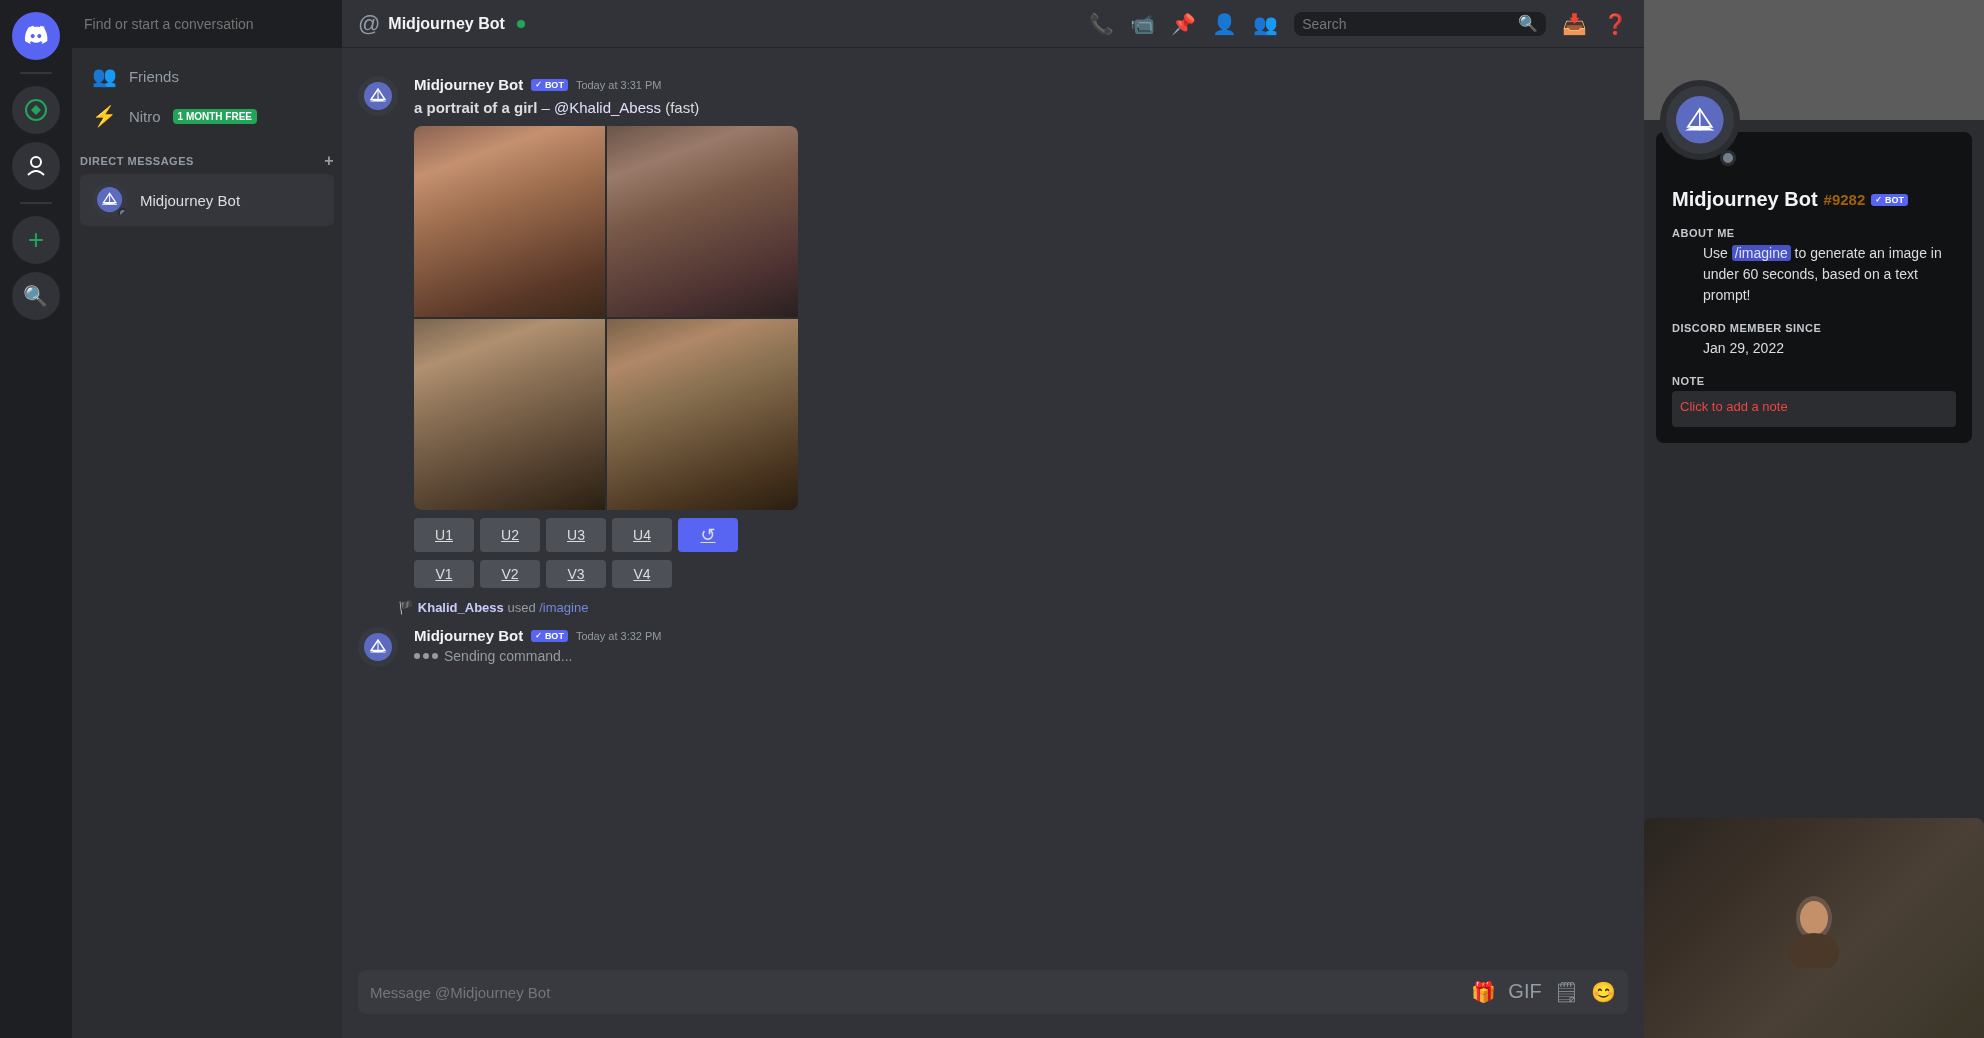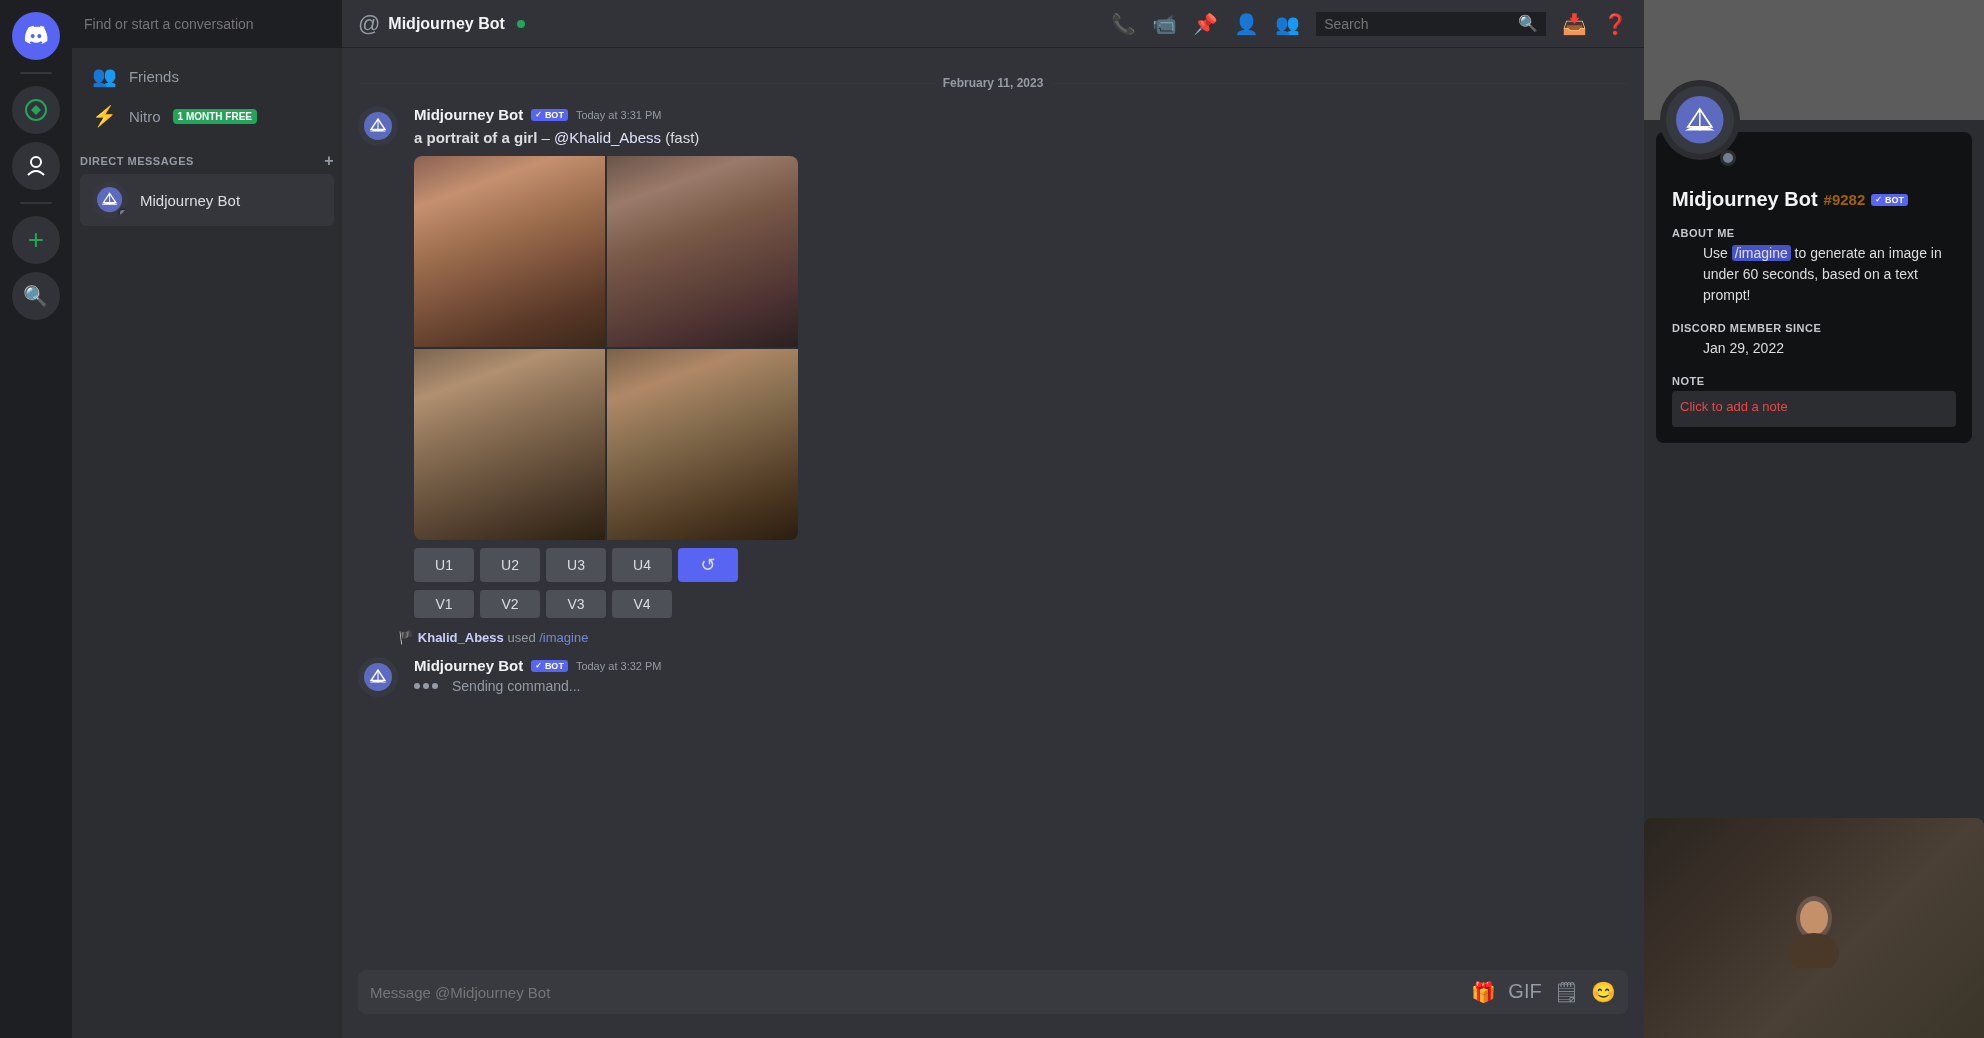--- a/index.html
+++ b/index.html
@@ -182,26 +182,26 @@
       align-items: center;
       gap: 16px;
     }
     .top-bar-icon {
       color: #949ba4;
       font-size: 20px;
       cursor: pointer;
     }
     .search-box {
       background: #1e1f22;
-      border-radius: 0;
+      border-radius: 8px;
       padding: 2px 8px;
       display: flex;
       align-items: center;
       gap: 6px;
-      width: 230px;
+      width: 252px;
       height: 24px;
     }
     .search-box input {
       background: transparent;
       border: none;
       outline: none;
       color: #949ba4;
       font-size: 14px;
       width: 100%;
     }
@@ -324,40 +324,41 @@
     .action-btn {
       background: #4e5058;
       border: none;
       border-radius: 4px;
       color: #dcddde;
       font-size: 14px;
       font-weight: 500;
       padding: 6px 16px;
       cursor: pointer;
       min-width: 60px;
+      text-decoration: underline;
     }
     .action-btn.icon-btn {
       background: #5865f2;
       padding: 6px 10px;
     }
 
     
     .system-msg {
       padding: 4px 16px 4px 56px;
       color: #949ba4;
       font-size: 13px;
     }
     .system-msg .username { color: #c9cdfb; font-weight: 600; }
     .system-msg .cmd { color: #7289da; }
 
     
     .sending-indicator {
       display: flex;
       align-items: center;
-      gap: 14px;
+      gap: 6px;
       color: #949ba4;
       font-size: 14px;
     }
     .dot-anim {
       display: flex;
       gap: 3px;
     }
     .dot-anim span {
       width: 6px;
       height: 6px;
@@ -575,23 +576,20 @@
       <div class="search-box">
         <input type="text" placeholder="Search" style="">
         <span style="color:#949ba4;">🔍</span>
       </div>
       <span class="top-bar-icon">📥</span>
       <span class="top-bar-icon">❓</span>
     </div>
   </div>
 
   <div class="chat-area">
-    <div class="date-separator">
-      <span>February 11, 2023</span>
-    </div>
 
     <div class="message">
       <div class="msg-avatar">
         <svg class="boat-svg" viewBox="0 0 40 40" fill="none">
           <circle cx="20" cy="20" r="20" fill="#5c6bc0"></circle>
           <path d="M10 25 L20 10 L30 25 Z" fill="none" stroke="white" stroke-width="2"></path>
           <path d="M8 28 Q20 22 32 28" fill="white"></path>
           <line x1="20" y1="10" x2="20" y2="28" stroke="white" stroke-width="1.5"></line>
         </svg>
       </div>

